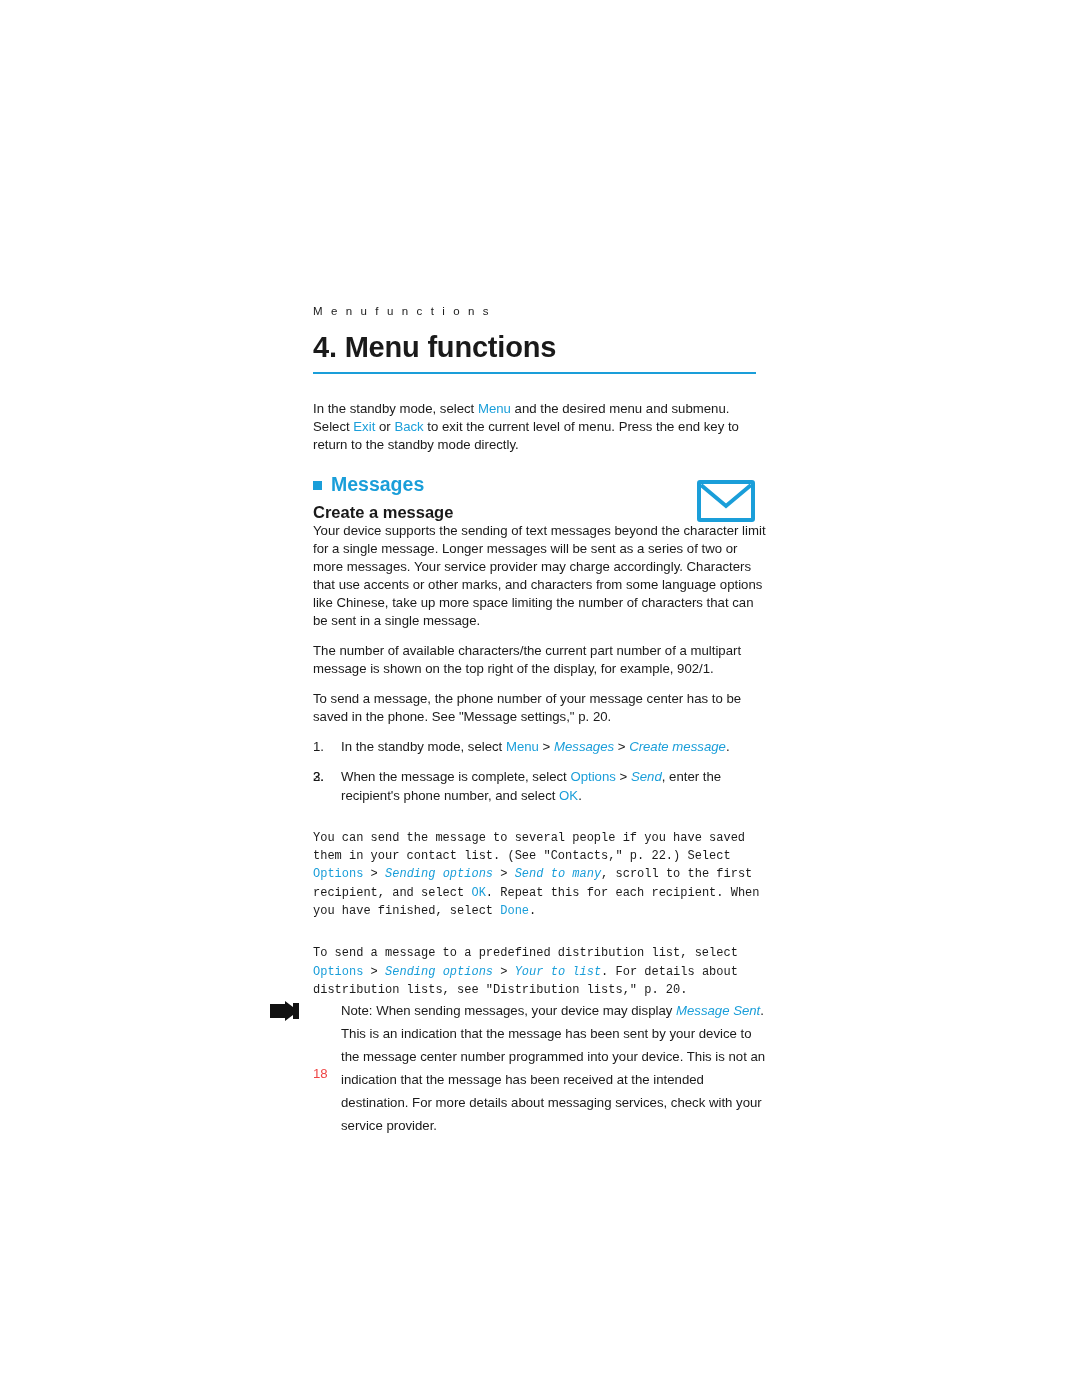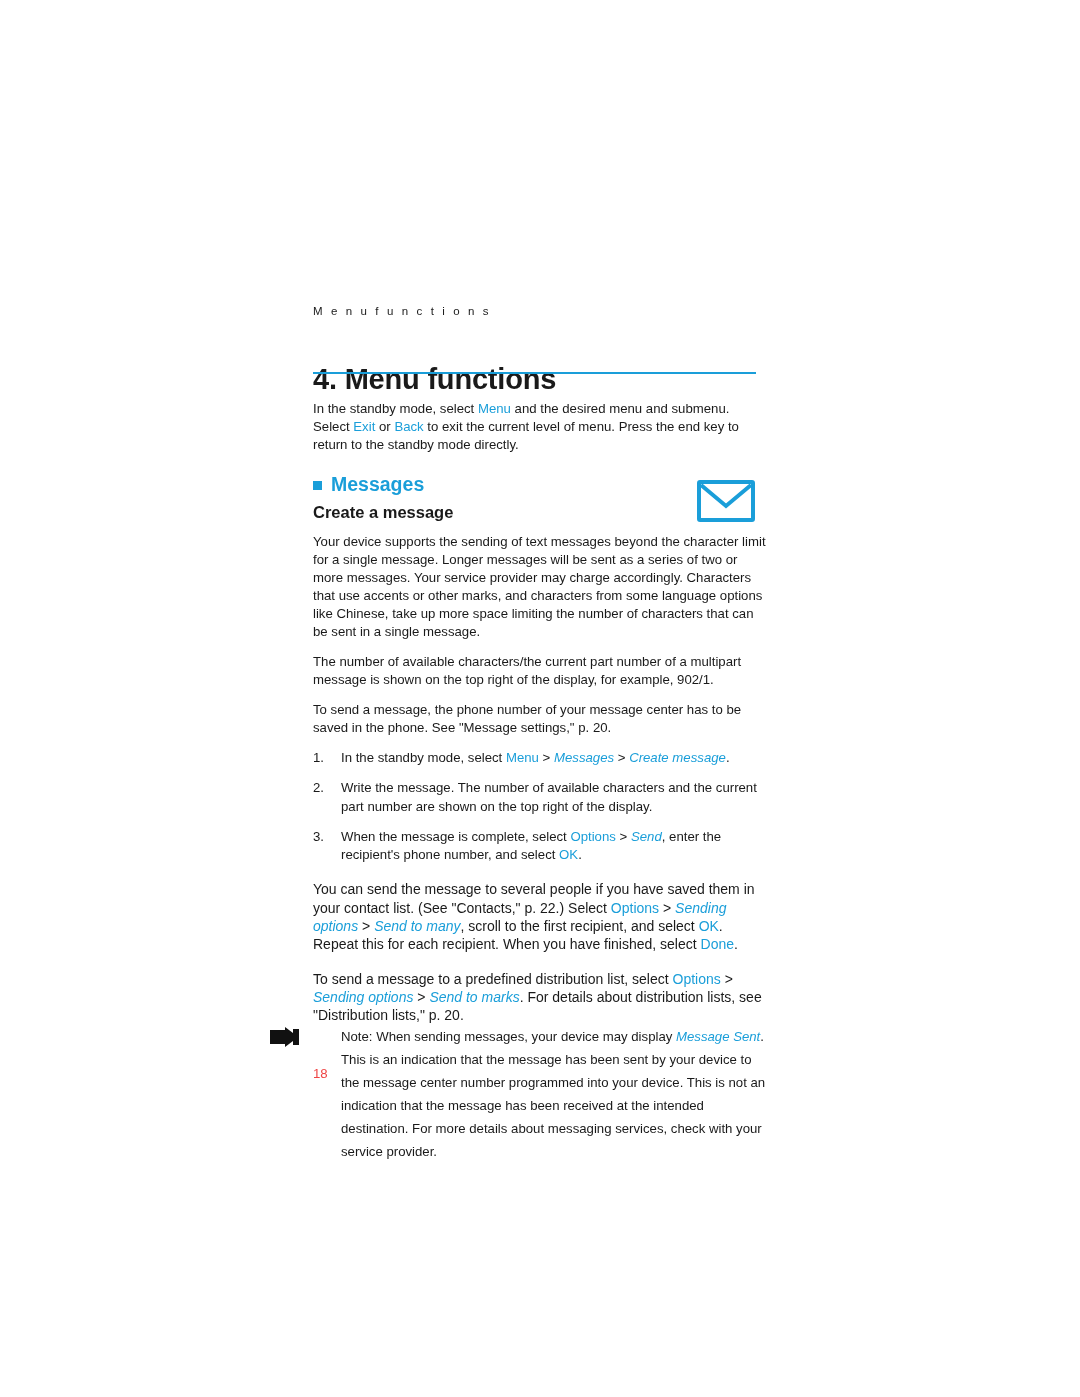--- a/index.html
+++ b/index.html
@@ -25,21 +25,21 @@
     left: 313px;
     top: 305px;
     font-size: 11.5px;
     letter-spacing: 2.6px;
     color: #1a1a1a;
     font-weight: 400;
   }
   .chapter-title {
     position: absolute;
     left: 313px;
-    top: 344px;
+    top: 312px;
     font-size: 29px;
     font-weight: bold;
     color: #1a1a1a;
     letter-spacing: -0.2px;
   }
   .title-rule {
     position: absolute;
     left: 313px;
     top: 372px;
     width: 443px;
@@ -77,21 +77,21 @@
   }
   .section-head .bullet-sq {
     position: absolute;
     left: 0;
     top: 9px;
     width: 9px;
     height: 9px;
     background: #1a9ed9;
   }
   .sub-head {
-    margin: 6px 0 11px 0;
+    margin: 6px 0 0 0;
     font-size: 16.5px;
     font-weight: bold;
     color: #1a1a1a;
     line-height: 20px;
   }
   .env-icon {
     position: absolute;
     left: 697px;
     top: 480px;
     width: 58px;
@@ -111,24 +111,25 @@
     color: #1a1a1a;
   }
   ol.steps > li .num {
     position: absolute;
     left: 0;
     top: 0;
     width: 20px;
     text-align: left;
   }
   .sub-para {
-    margin: 16px 0 0 0;
-    font-size: 14px;
+    margin: 24px 0 0 0;
+    font-size: 12px;
     line-height: 18.3px;
     color: #1a1a1a;
+    font-family: Liberation Mono, monospace;
   }
   .note-block {
     position: relative;
     padding-left: 28px;
     font-size: 13.2px;
     line-height: 23px;
     color: #1a1a1a;
   }
   .note-icon {
     position: absolute;
@@ -169,26 +170,26 @@
 
     <h3 class="sub-head">Create a message</h3>
 
     <p class="para">Your device supports the sending of text messages beyond the character limit for a single message. Longer messages will be sent as a series of two or more messages. Your service provider may charge accordingly. Characters that use accents or other marks, and characters from some language options like Chinese, take up more space limiting the number of characters that can be sent in a single message.</p>
     <p class="para">The number of available characters/the current part number of a multipart message is shown on the top right of the display, for example, 902/1.</p>
     <p class="para">To send a message, the phone number of your message center has to be saved in the phone. See "Message settings," p. 20.</p>
 
     <div class="steps-wrap">
       <ol class="steps" id="steps-list">
           <li><span class="num">1.</span><span>In the standby mode, select </span><span class="blue">Menu</span><span> &gt; </span><span class="blue-it">Messages</span><span> &gt; </span><span class="blue-it">Create message</span><span>.</span></li>
-          <li><span class="num">2.</span><span>Write the message. The number of available characters and the current part number are shown on the top right of the display.</span></li>
+          <li><span class="num">2.</span></li>
           <li><span class="num">3.</span><span>When the message is complete, select </span><span class="blue">Options</span><span> &gt; </span><span class="blue-it">Send</span><span>, enter the recipient's phone number, and select </span><span class="blue">OK</span><span>.</span></li>
         </ol>
       <div id="subparas">
           <p class="sub-para"><span>You can send the message to several people if you have saved them in your contact list. (See "Contacts," p. 22.) Select </span><span class="blue">Options</span><span> &gt; </span><span class="blue-it">Sending options</span><span> &gt; </span><span class="blue-it">Send to many</span><span>, scroll to the first recipient, and select </span><span class="blue">OK</span><span>. Repeat this for each recipient. When you have finished, select </span><span class="blue">Done</span><span>.</span></p>
-          <p class="sub-para"><span>To send a message to a predefined distribution list, select </span><span class="blue">Options</span><span> &gt; </span><span class="blue-it">Sending options</span><span> &gt; </span><span class="blue-it">Send to marks</span><span>. For details about distribution lists, see "Distribution lists," p. 20.</span></p>
+          <p class="sub-para"><span>To send a message to a predefined distribution list, select </span><span class="blue">Options</span><span> &gt; </span><span class="blue-it">Sending options</span><span> &gt; </span><span class="blue-it">Your to list</span><span>. For details about distribution lists, see "Distribution lists," p. 20.</span></p>
         </div>
       <div class="note-block">
         <svg class="note-icon" viewBox="0 0 38 22">
           <path d="M1 4 L16 4 L16 1 L24 7 L24 3 L30 3 L30 19 L24 19 L24 15 L16 21 L16 18 L1 18 Z" fill="#111111"></path>
         </svg>
         <span id="note-text"><span>Note: </span><span>When sending messages, your device may display </span><span class="blue-it">Message Sent</span><span>. This is an indication that the message has been sent by your device to the message center number programmed into your device. This is not an indication that the message has been received at the intended destination. For more details about messaging services, check with your service provider.</span></span>
       </div>
     </div>
 
   </div>

